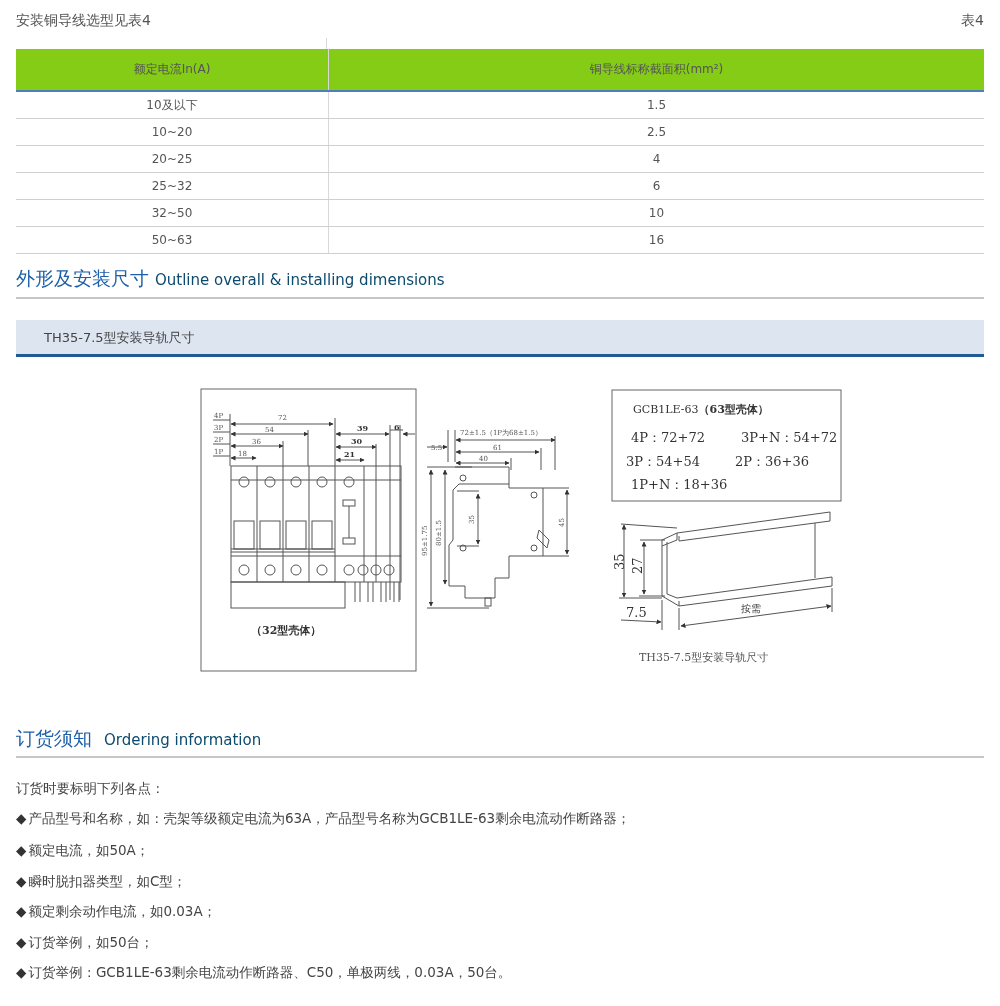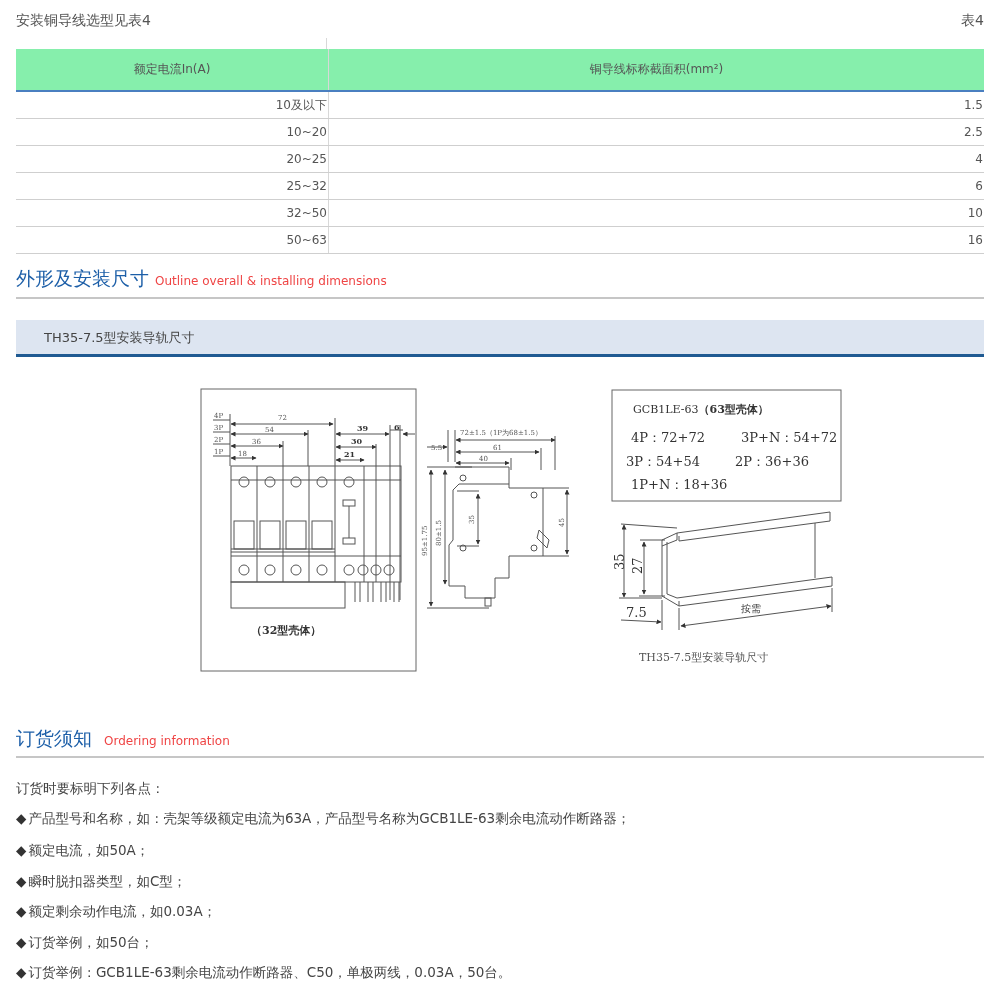--- a/index.html
+++ b/index.html
@@ -3,29 +3,29 @@
 <meta charset="utf-8">
 <style>
   html, body { margin:0; padding:0; background:#ffffff; }
   body { width:1000px; height:1006px; position:relative; overflow:hidden;
          font-family:"DejaVu Sans", "Liberation Sans", sans-serif; color:#555; }
   .abs { position:absolute; }
   .caption { left:16px; top:12px; font-size:14px; color:#555; }
   .table-no { right:16px; top:12px; font-size:14px; color:#555; }
 
   .wire-table { left:16px; top:49px; width:968px; border-collapse:collapse; }
-  .wire-table th { background:#86efac; height:39px; font-weight:normal; font-size:12px; color:#555;
+  .wire-table th { background:#84cc16; height:39px; font-weight:normal; font-size:12px; color:#555;
                    border-bottom:2px solid #4a7fc0; }
-  .wire-table td { height:24px; font-size:12px; color:#555; text-align:right;
+  .wire-table td { height:24px; font-size:12px; color:#555; text-align:center;
                    border-bottom:1px solid #cfcfcf; }
   .wire-table th.c1, .wire-table td.c1 { width:310px; border-right:1px solid #d8d8d8; }
   .col-divider-top { left:326px; top:38px; width:1px; height:12px; background:#d8d8d8; }
 
   .section-title { left:16px; font-size:19px; color:#1d5fa8; }
-  .section-title .en { font-size:12px; color:#ef4444; margin-left:6px; }
+  .section-title .en { font-size:15px; color:#0c4a6e; margin-left:6px; }
   .section-rule { left:16px; width:968px; height:2px; background:#c6c6c6; }
 
   .subbar { left:16px; top:320px; width:968px; height:34px; background:#dde5f1;
             border-bottom:3px solid #1f5a92; }
   .subbar span { position:absolute; left:28px; top:9px; font-size:13px; color:#444; }
 
   .figure { left:0; top:370px; width:1000px; height:320px;padding-left:27px; }
   .figure svg text { font-family:"DejaVu Serif", "Liberation Serif", serif; }
 
   .ordering { left:16px; font-size:13.5px; color:#444; }

